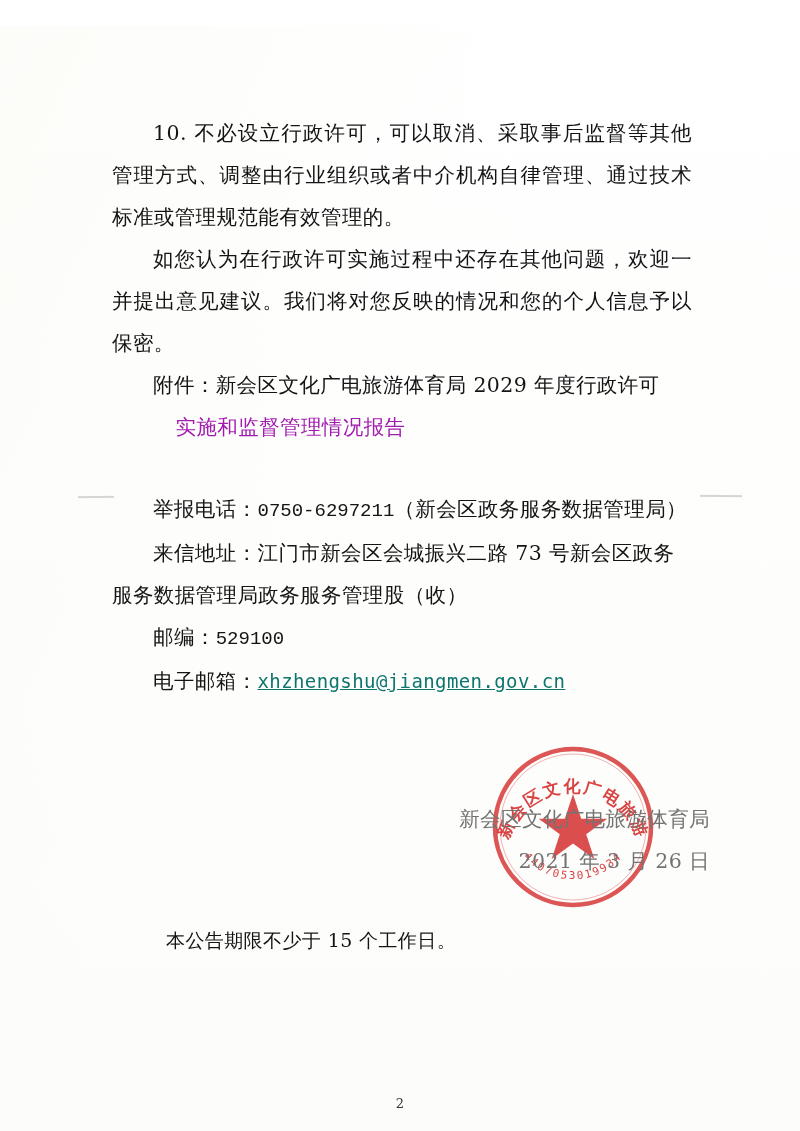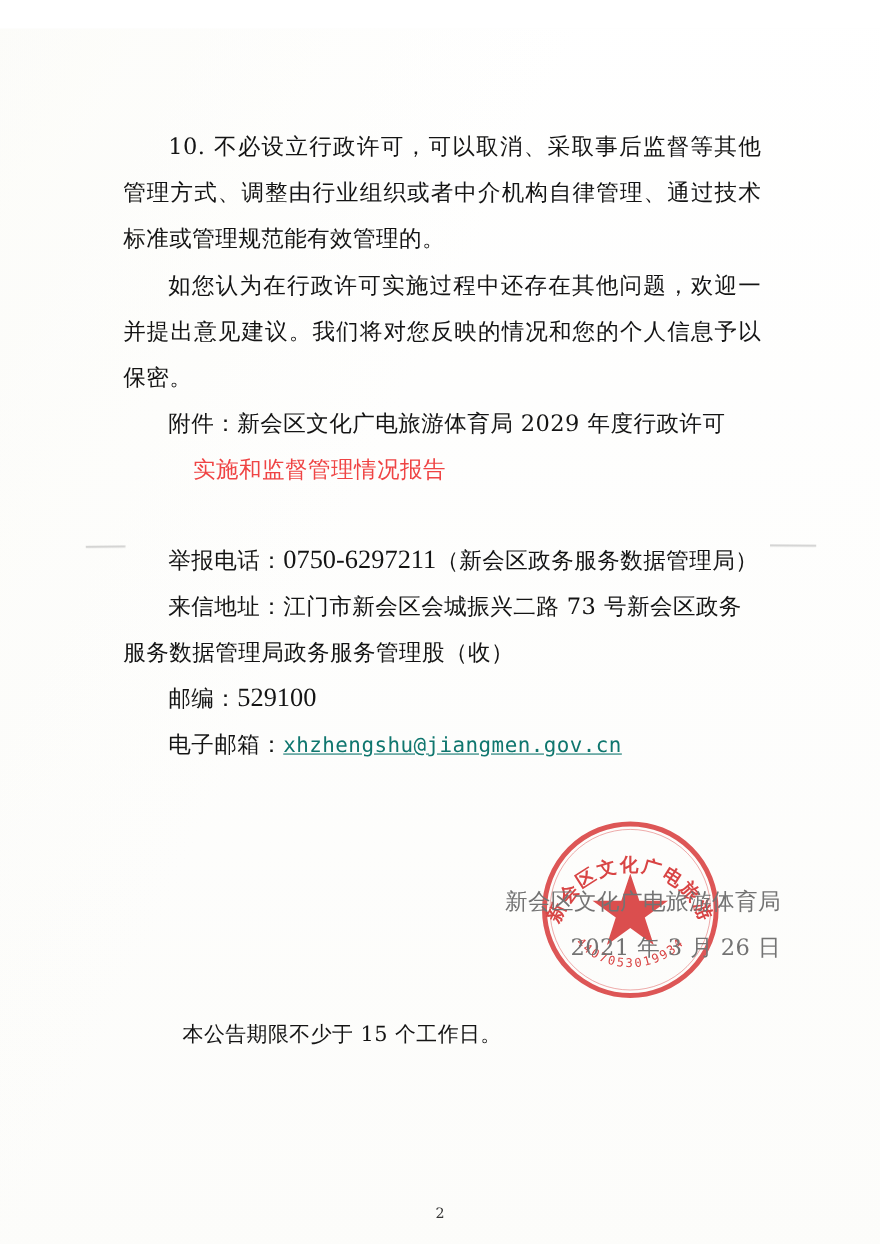--- a/index.html
+++ b/index.html
@@ -45,35 +45,35 @@
     margin: 0 0 0 0;
     color: #141414;
   }
   .indent { text-indent: 2em; }
   .attach-line2 {
     font-size: 20.5px;
     line-height: 42px;
     letter-spacing: 0.4px;
     margin: 0;
     padding-left: 3.1em;
-    color: #ef4444;
+    color: #a21caf;
   }
   .gap-lg { height: 40px; }
 
   .contact {
     font-size: 20.5px;
     line-height: 42px;
     letter-spacing: 0.4px;
     margin: 0;
     color: #141414;
   }
   .contact.indent { text-indent: 2em; }
   .mono {
-    font-family: Liberation Serif, serif;
-    font-size: 24px;
+    font-family: Liberation Mono, monospace;
+    font-size: 19px;
     letter-spacing: 0px;
   }
   .email-link {
     font-family: "DejaVu Sans Mono", "Liberation Mono", monospace;
     font-size: 19px;
     text-decoration: underline;
     color: #0f766e;
   }
 
   

